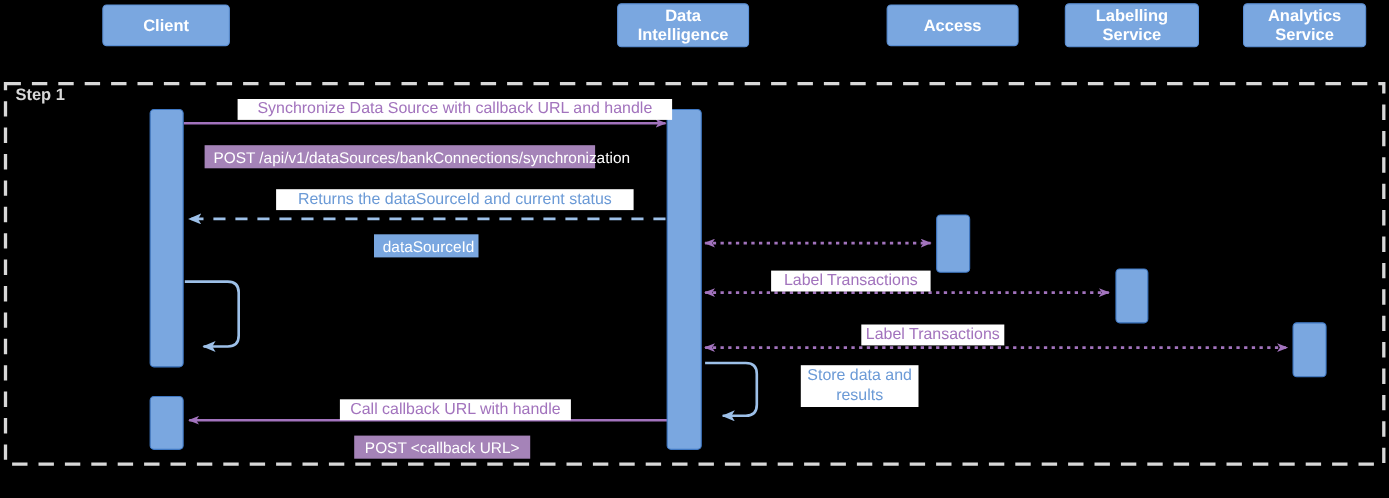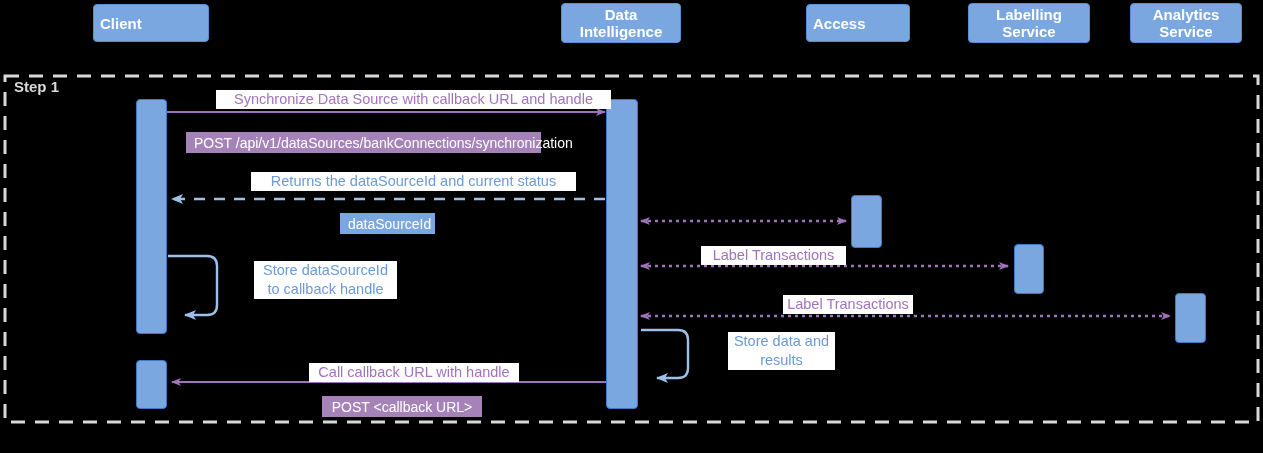--- a/index.html
+++ b/index.html
@@ -29,20 +29,21 @@
     position: absolute;
     background: #7aa7e0;
     border: 1px solid #5b8fd4;
     border-radius: 4px;
     color: #ffffff;
     font-weight: bold;
     font-size: 15px;
     line-height: 17px;
     display: flex;
     align-items: center;
+    justify-content: center;
     text-align: center;
     box-sizing: border-box;
     padding: 2px 6px;
   }
 
   
   .activation {
     position: absolute;
     background: #7aa7e0;
     border: 1px solid #3f78c4;
@@ -127,21 +128,21 @@
 
   <div class="actor-box" style="left:93px; top:4px; width:116px; height:38px;">
     <span>Client</span>
   </div>
 
   <div class="actor-box" style="left:561px; top:3px; width:120px; height:40px;">
     <span>Data
 Intelligence</span>
   </div>
 
-  <div class="actor-box" style="left:806px; top:4px; width:104px; height:38px;">
+  <div class="actor-box" style="left:806px; top:4px; width:120px; height:38px;">
     <span>Access</span>
   </div>
 
   <div class="actor-box" style="left:968px; top:3px; width:122px; height:40px;">
     <span>Labelling
 Service</span>
   </div>
 
   <div class="actor-box" style="left:1130px; top:3px; width:112px; height:40px;">
     <span>Analytics
@@ -159,22 +160,20 @@
 
   <div class="activation" style="left:1014px; top:244px; width:30px; height:50px;"></div>
 
   <div class="activation" style="left:1175px; top:293px; width:31px; height:50px;"></div>
 
   <div class="msg-label purple" style="left:185px; top:90px; width:395px;">Synchronize Data Source with callback URL and handle</div>
 
   <div class="msg-label blue" style="left:220px; top:172px; width:325px;">Returns the dataSourceId and current status</div>
 
 
-  <div class="msg-label blue" style="left:223px; top:261px; width:143px;">Store dataSourceId
-to callback handle</div>
 
   <div class="msg-label purple" style="left:670px; top:246px; width:145px;">Label Transactions</div>
 
   <div class="msg-label purple" style="left:752px; top:295px; width:130px;">Label Transactions</div>
 
   <div class="msg-label blue" style="left:697px; top:332px; width:107px;">Store data and
 results</div>
 
   <div class="msg-label purple" style="left:278px; top:363px; width:210px;">Call callback URL with handle</div>
 

